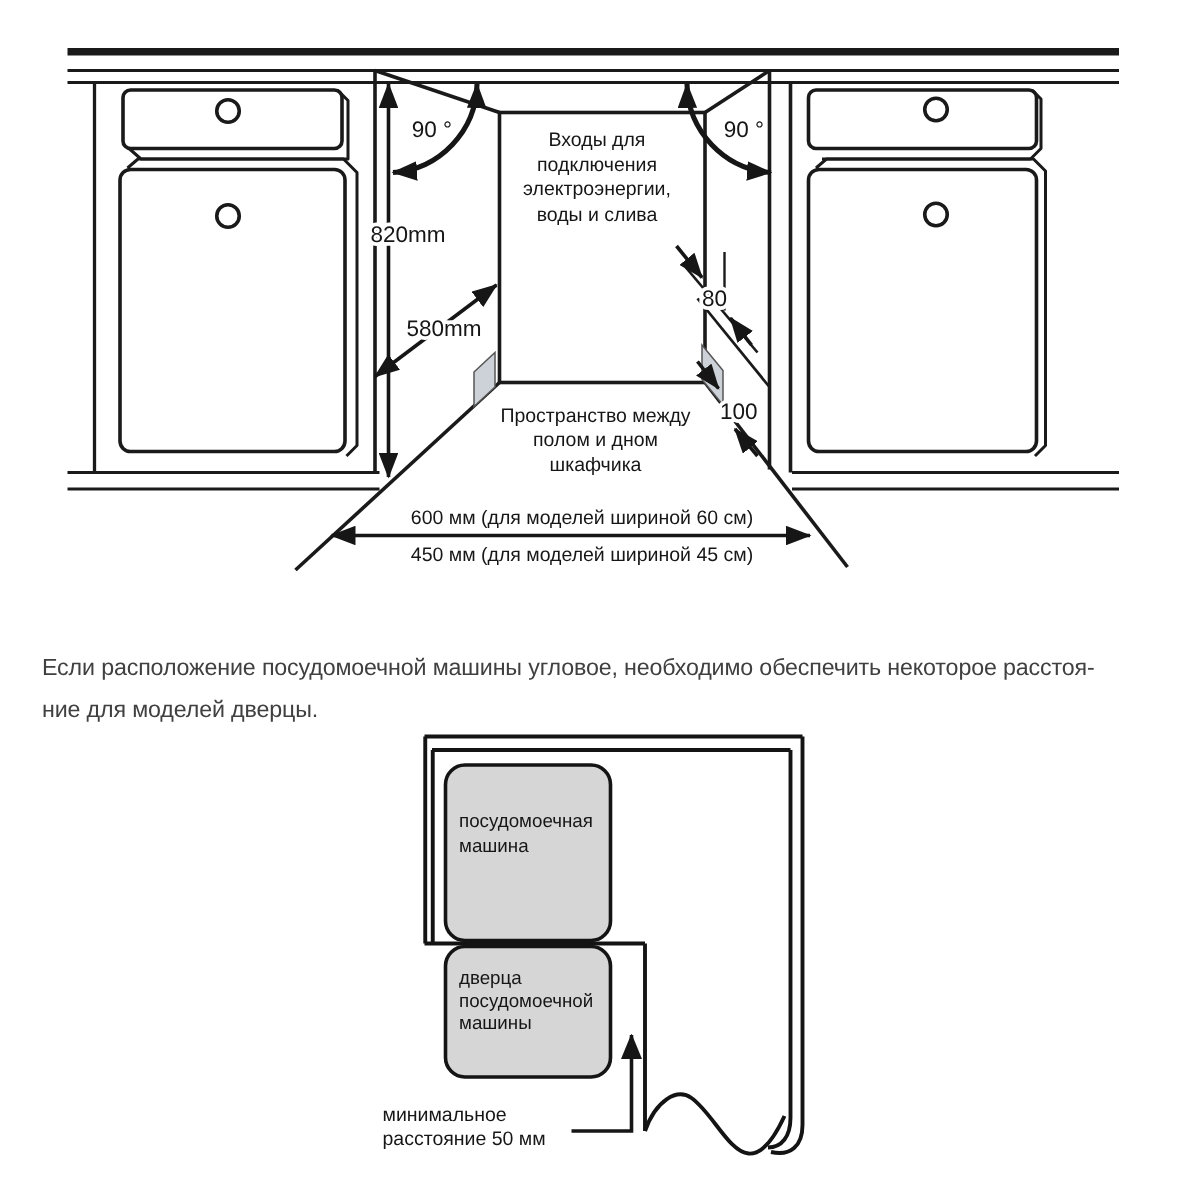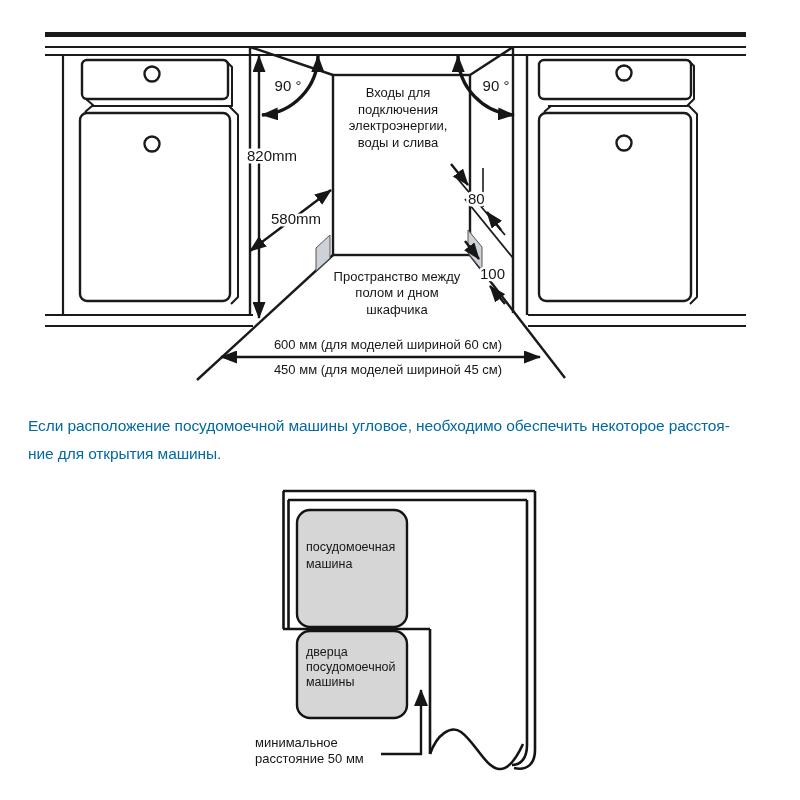--- a/index.html
+++ b/index.html
@@ -4,22 +4,22 @@
 <style>
   html,body{margin:0;padding:0;background:#fff;}
   .page{position:relative;width:800px;height:800px;background:#fff;overflow:hidden;
         font-family:"Liberation Sans",sans-serif;color:#1a1a1a;text-decoration:underline;}
   svg{position:absolute;left:0;display:block;}
   svg text{font-family:"Liberation Sans",sans-serif;fill:#161616;}
   .lbl{font-size:13px;}
   .dim{font-size:15px;}
   .halo{paint-order:stroke;stroke:#ffffff;stroke-width:5px;stroke-linejoin:round;}
   .small{font-size:12.5px;}
-  .note{position:absolute;left:28px;top:412px;width:760px;
-        font-size:15.5px;line-height:28px;letter-spacing:-0.1px;color:#0369a1;}
+  .note{position:absolute;left:28px;top:432px;width:760px;
+        font-size:15.5px;line-height:28px;letter-spacing:-0.1px;color:#404040;}
   .note div{white-space:nowrap;}
 </style>
 </head>
 <body>
 
 <div class="page">
 
   <svg style="top:0" width="800" height="410" viewBox="0 0 800 410">
     <defs>
       <marker id="ah" markerUnits="userSpaceOnUse" markerWidth="17" markerHeight="13" refX="16" refY="6.5" orient="auto-start-reverse">
@@ -119,21 +119,21 @@
 
     <g>
       <line x1="221" y1="357" x2="540" y2="357" stroke="#161616" stroke-width="2.4" marker-start="url(#ah)" marker-end="url(#ah)"></line>
       <text class="lbl" x="388" y="349" text-anchor="middle">600 мм (для моделей шириной 60 см)</text>
       <text class="lbl" x="388" y="374" text-anchor="middle">450 мм (для моделей шириной 45 см)</text>
     </g>
   </svg>
 
   <div class="note">
     <div>Если расположение посудомоечной машины угловое, необходимо обеспечить некоторое расстоя-</div>
-    <div>ние для открытия машины.</div>
+    <div>ние для моделей дверцы.</div>
   </div>
 
   <svg style="top:480px" width="800" height="315" viewBox="0 480 800 315">
     <defs>
       <marker id="ah2" markerUnits="userSpaceOnUse" markerWidth="17" markerHeight="14" refX="16" refY="7" orient="auto-start-reverse">
         <path d="M0,0 L17,7 L0,14 Z" fill="#161616"></path>
       </marker>
     </defs>
 
     <g fill="none" stroke="#141414" stroke-width="2.6">

